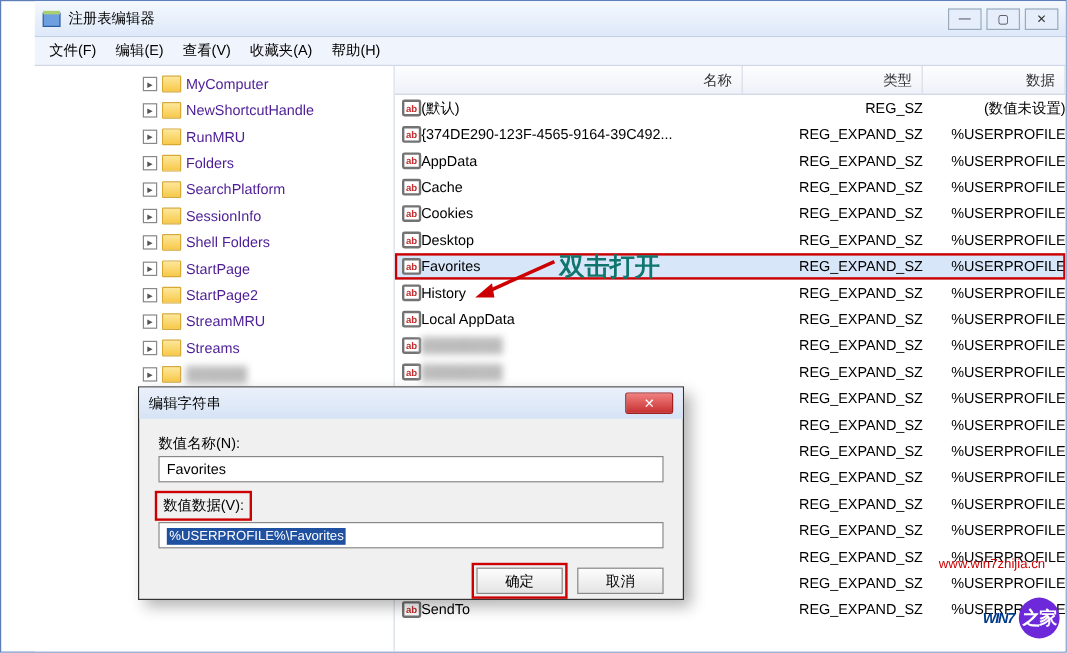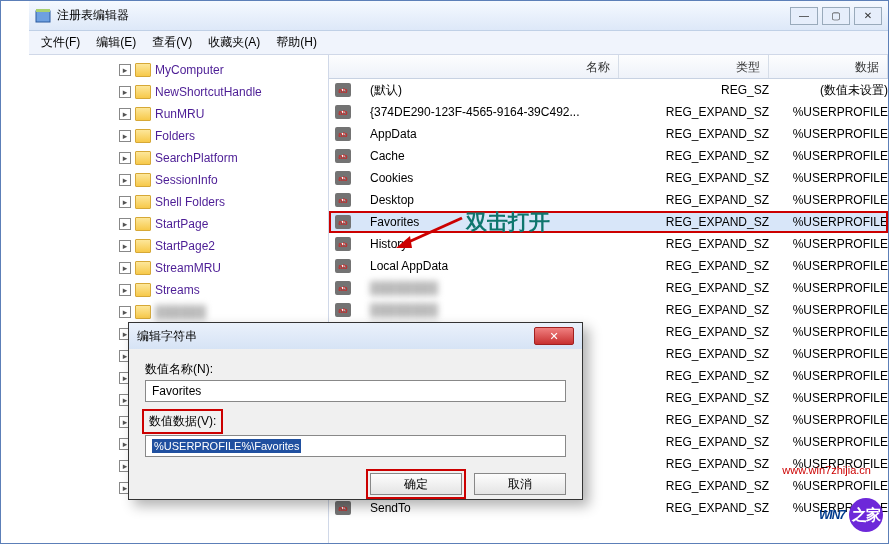--- a/index.html
+++ b/index.html
@@ -25,37 +25,37 @@
 .list { flex:1; overflow:auto; background:#fff;text-align:right; }
 .list-header { display:flex; background:linear-gradient(#fdfdfe,#eef2f9); border-bottom:1px solid #c8d2e2; height:24px; position:sticky; top:0; }
 .list-header div { padding:4px 8px; border-right:1px solid #d6dde8; color:#333; }
 .col-name { width:290px; }
 .col-type { width:150px; }
 .col-data { flex:1; }
 .list-row { display:flex; height:22px; align-items:center; }
 .list-row .cell-name { width:290px; display:flex; align-items:center; padding-left:6px; }
 .list-row .cell-type { width:150px; padding-left:4px; }
 .list-row .cell-data { flex:1; padding-left:4px; }
-.ab-icon { width:16px; height:14px; background:#fff; border:6px solid #737373; border-radius:2px; display:flex; align-items:center; justify-content:center; font-size:8px; color:#c03030; margin-right:19px; font-weight:bold; }
+.ab-icon { width:16px; height:14px; background:#fff; border:2px solid #737373; border-radius:2px; display:flex; align-items:center; justify-content:center; font-size:8px; color:#c03030; margin-right:0; font-weight:bold; }
 .selected-row { background:#d8e6f9; outline:2px solid #c00; outline-offset:-2px; }
 
 .annotation-text { position:absolute; color:#0f766e; font-size:21px; font-weight:bold; }
 .arrow-svg { position:absolute; pointer-events:none; }
 
-.dialog { position:absolute; left:128px; top:322px; width:455px; background:#f0f0f0; border:1px solid #333; box-shadow:6px 6px 12px rgba(0,0,0,0.3); }
+.dialog { position:absolute; left:115px; top:322px; width:455px; background:#f0f0f0; border:1px solid #333; box-shadow:6px 6px 12px rgba(0,0,0,0.3); }
 .dialog-title { background:linear-gradient(#eaf1fb,#d6e3f5); height:26px; display:flex; align-items:center; padding:0 8px; }
 .dialog-title span { flex:1; }
 .dialog-close { width:40px; height:18px; background:linear-gradient(#f08080,#c83030); border:1px solid #a02020; border-radius:2px; color:#fff; display:flex; align-items:center; justify-content:center; font-size:11px; }
 .dialog-body { padding:12px 16px 4px; }
 .field-label { margin-bottom:2px; }
 .field-box { border:1px solid #888; background:#fff; padding:3px 6px; margin-bottom:10px; height:22px; }
 .red-frame { outline:2px solid #c00; outline-offset:1px; display:inline-block; }
 .value-input { background:#2050a0; color:#fff; padding:1px 2px; font-size:11px; display:inline-block; }
 .dialog-buttons { display:flex; justify-content:flex-end; gap:12px; padding-top:6px; }
-.dlg-btn { width:92px; height:22px; border:1px solid #888; background:linear-gradient(#fdfdfd,#e4e4e4); display:flex; align-items:center; justify-content:center; }
+.dlg-btn { width:72px; height:22px; border:1px solid #888; background:linear-gradient(#fdfdfd,#e4e4e4); display:flex; align-items:center; justify-content:center; }
 .dlg-btn.ok { outline:2px solid #c00; outline-offset:2px; }
 
 .watermark { position:absolute; right:18px; bottom:68px; color:#c00; font-size:11px; filter:blur(0.4px); }
 .logo { position:absolute; right:6px; bottom:12px; font-size:28px; font-weight:bold; font-style:italic; color:#003a8c; letter-spacing:-1px; display:flex; align-items:center; }
 .logo-badge { width:34px; height:34px; border-radius:50%; background:#6d28d9; color:#fff; display:flex; align-items:center; justify-content:center; font-size:15px; margin-left:4px; font-style:normal; }
 </style>
 </head>
 <body>
 
 <div class="window">

